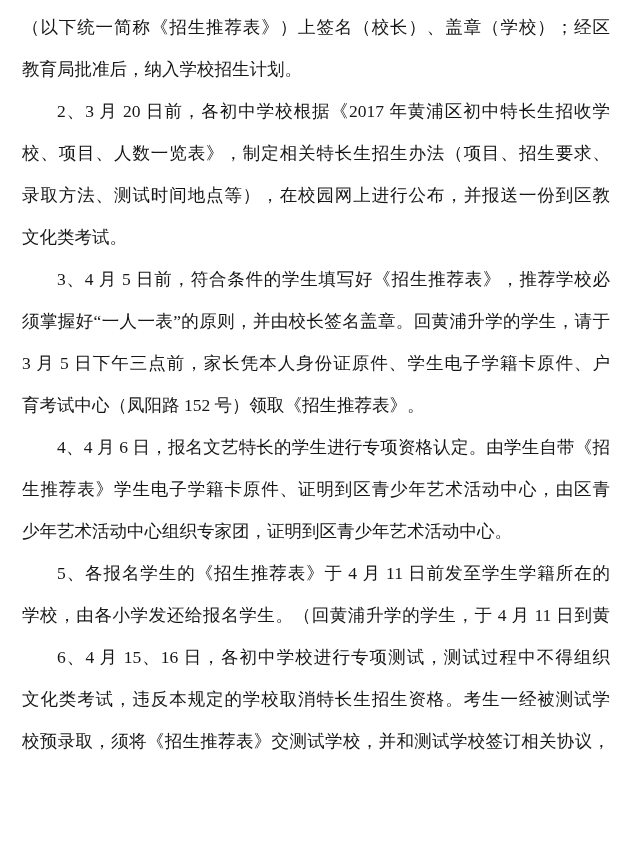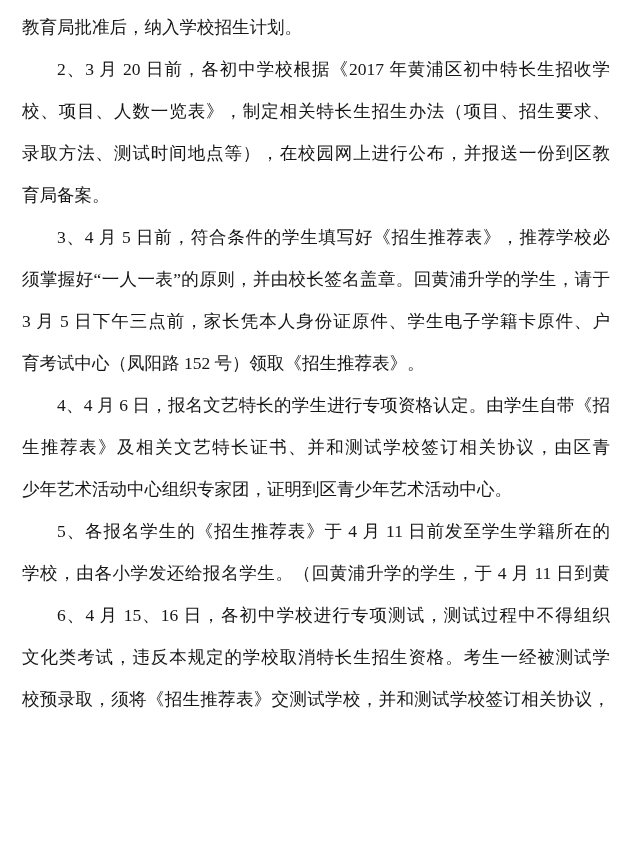--- a/index.html
+++ b/index.html
@@ -36,31 +36,32 @@
   }
   .line.indent {
     padding-left: 35px;
   }
 </style>
 </head>
 <body>
 
 <div class="page">
   <div id="lines">
+      <div class="line justify">（以下统一简称《招生推荐表》）上签名（校长）、盖章（学校）；经区</div>
       <div class="line">教育局批准后，纳入学校招生计划。</div>
       <div class="line indent justify">2、3 月 20 日前，各初中学校根据《2017 年黄浦区初中特长生招收学</div>
       <div class="line justify">校、项目、人数一览表》，制定相关特长生招生办法（项目、招生要求、</div>
       <div class="line justify">录取方法、测试时间地点等），在校园网上进行公布，并报送一份到区教</div>
-      <div class="line">育局备案。</div>
+      <div class="line">文化类考试。</div>
       <div class="line indent justify">3、4 月 5 日前，符合条件的学生填写好《招生推荐表》，推荐学校必</div>
       <div class="line justify">须掌握好“一人一表”的原则，并由校长签名盖章。回黄浦升学的学生，请于</div>
       <div class="line justify">3 月 5 日下午三点前，家长凭本人身份证原件、学生电子学籍卡原件、户</div>
       <div class="line">育考试中心（凤阳路 152 号）领取《招生推荐表》。</div>
       <div class="line indent justify">4、4 月 6 日，报名文艺特长的学生进行专项资格认定。由学生自带《招</div>
-      <div class="line justify">生推荐表》及相关文艺特长证书、并和测试学校签订相关协议，由区青</div>
+      <div class="line justify">生推荐表》学生电子学籍卡原件、证明到区青少年艺术活动中心，由区青</div>
       <div class="line">少年艺术活动中心组织专家团，证明到区青少年艺术活动中心。</div>
       <div class="line indent justify">5、各报名学生的《招生推荐表》于 4 月 11 日前发至学生学籍所在的</div>
       <div class="line justify">学校，由各小学发还给报名学生。（回黄浦升学的学生，于 4 月 11 日到黄</div>
       <div class="line indent justify">6、4 月 15、16 日，各初中学校进行专项测试，测试过程中不得组织</div>
       <div class="line justify">文化类考试，违反本规定的学校取消特长生招生资格。考生一经被测试学</div>
       <div class="line justify">校预录取，须将《招生推荐表》交测试学校，并和测试学校签订相关协议，</div>
     </div>
 </div>
 
 </body></html>

